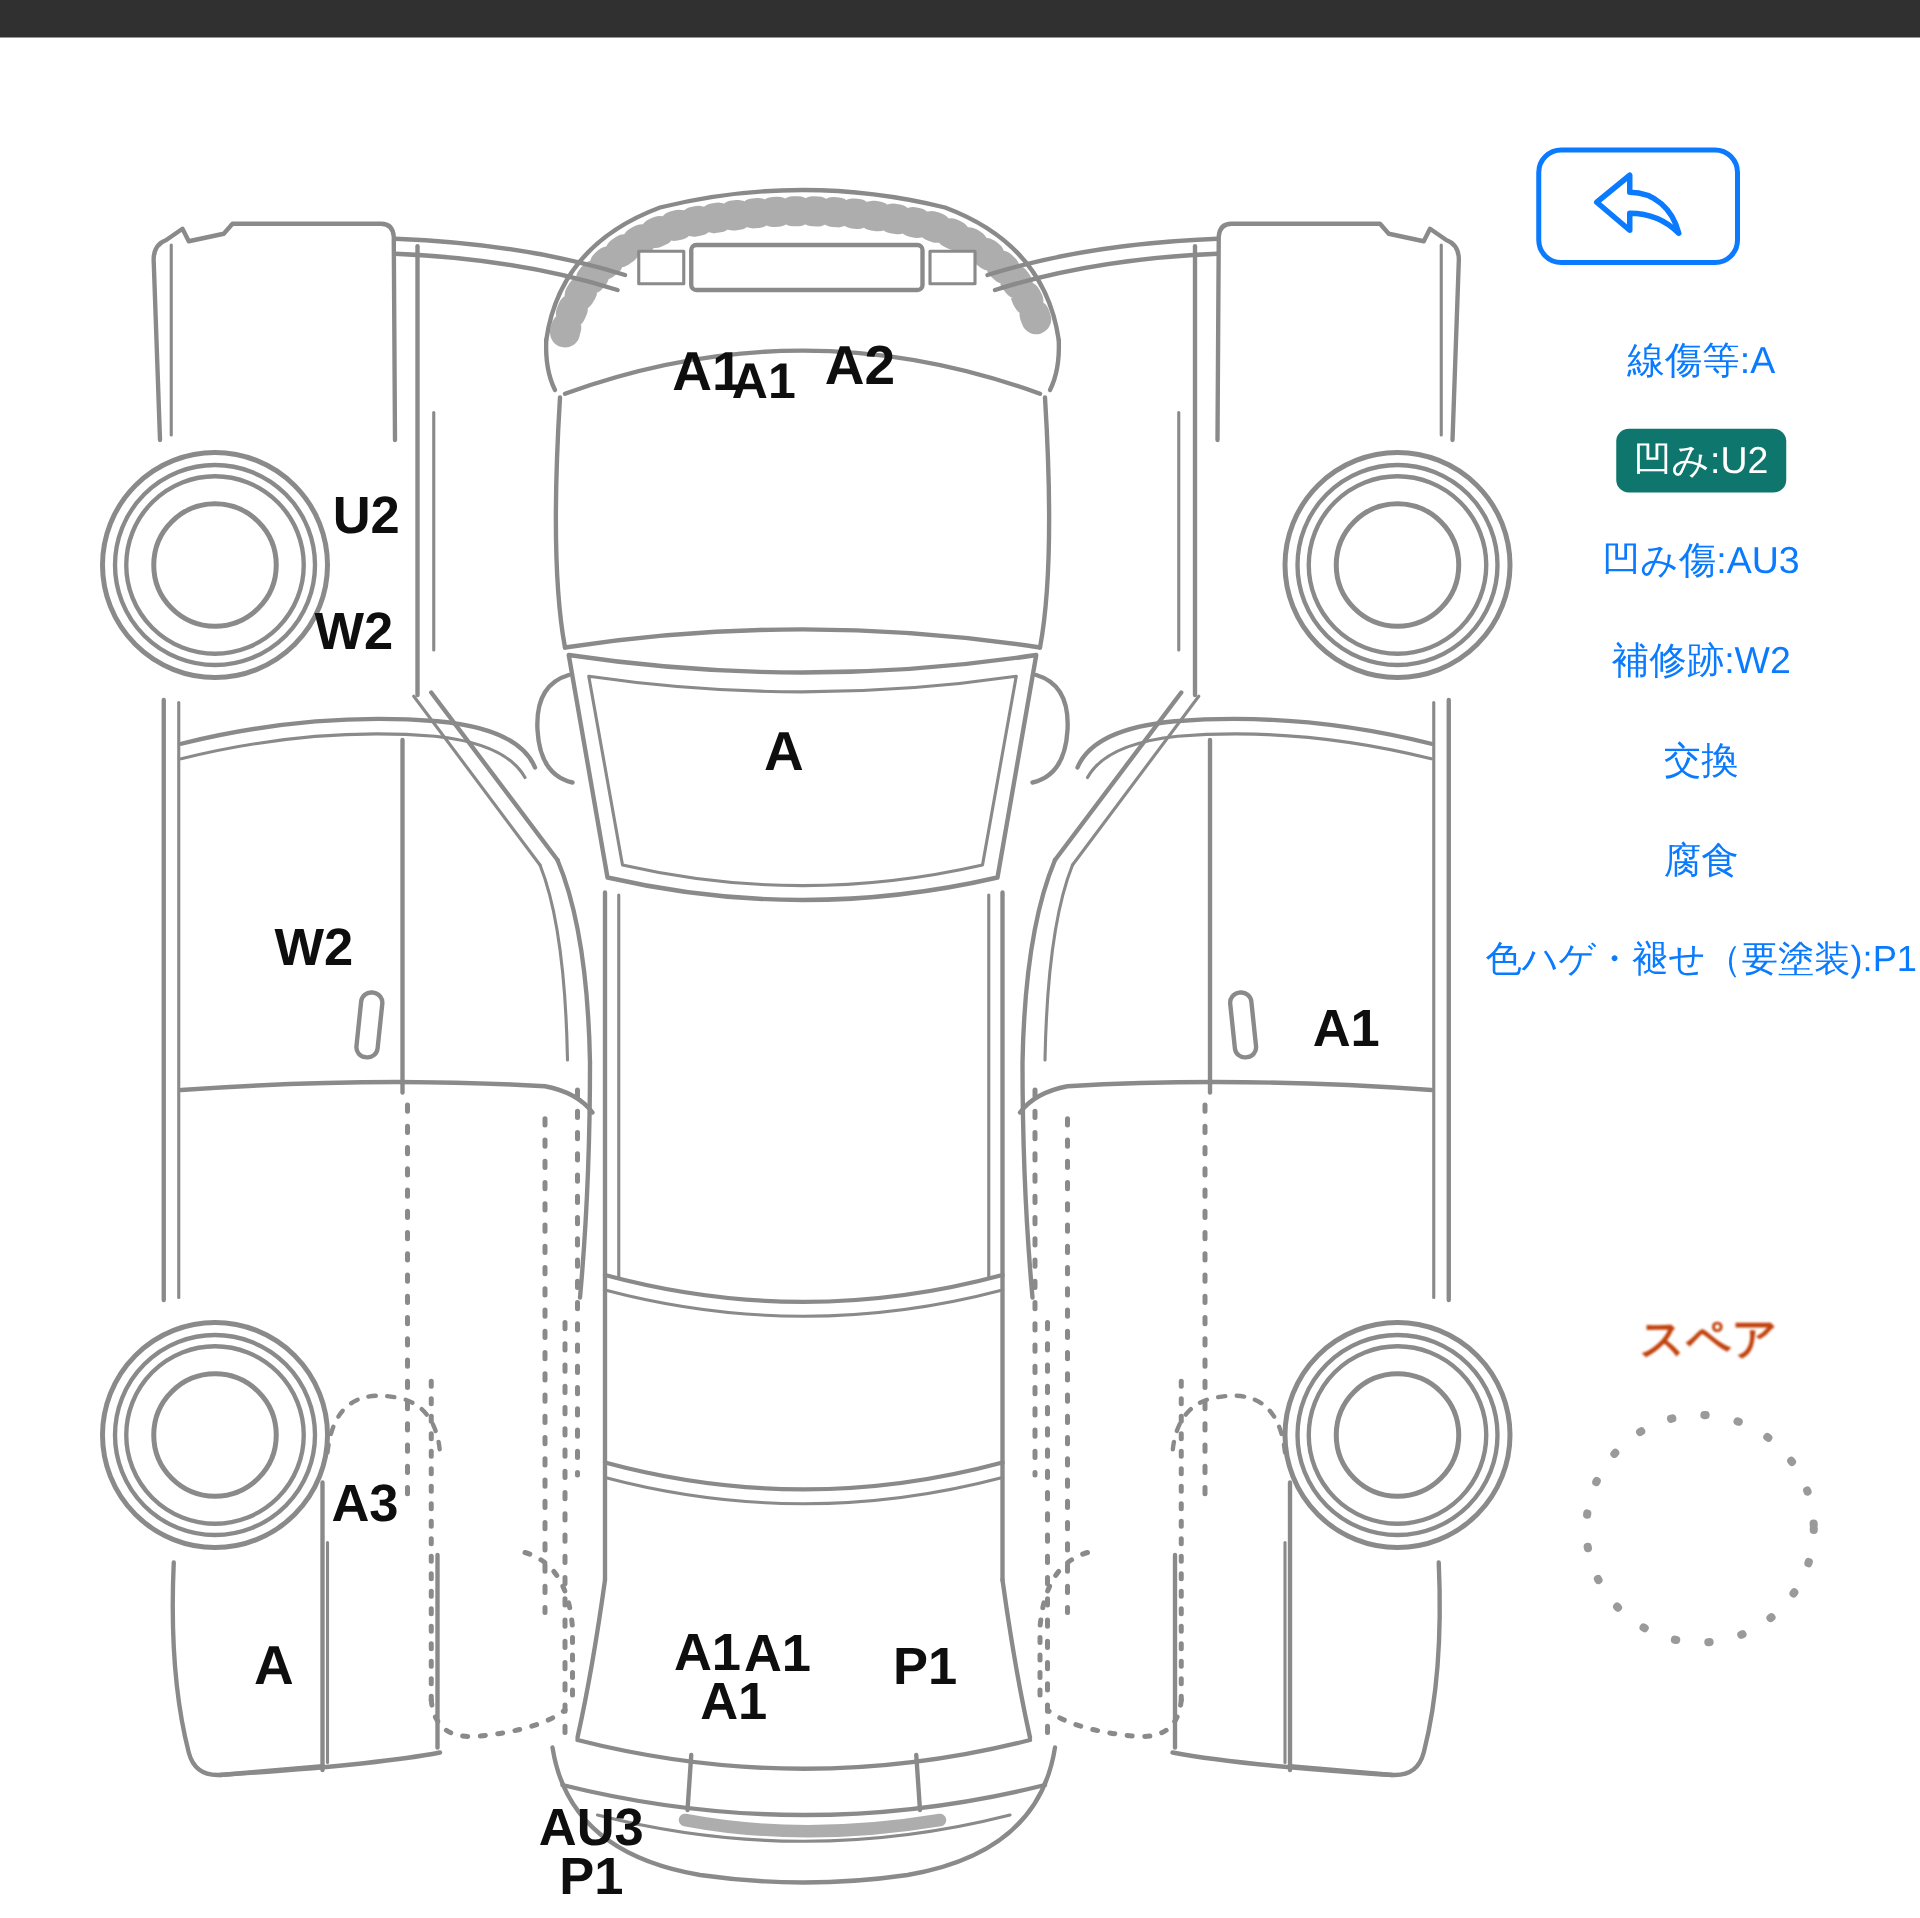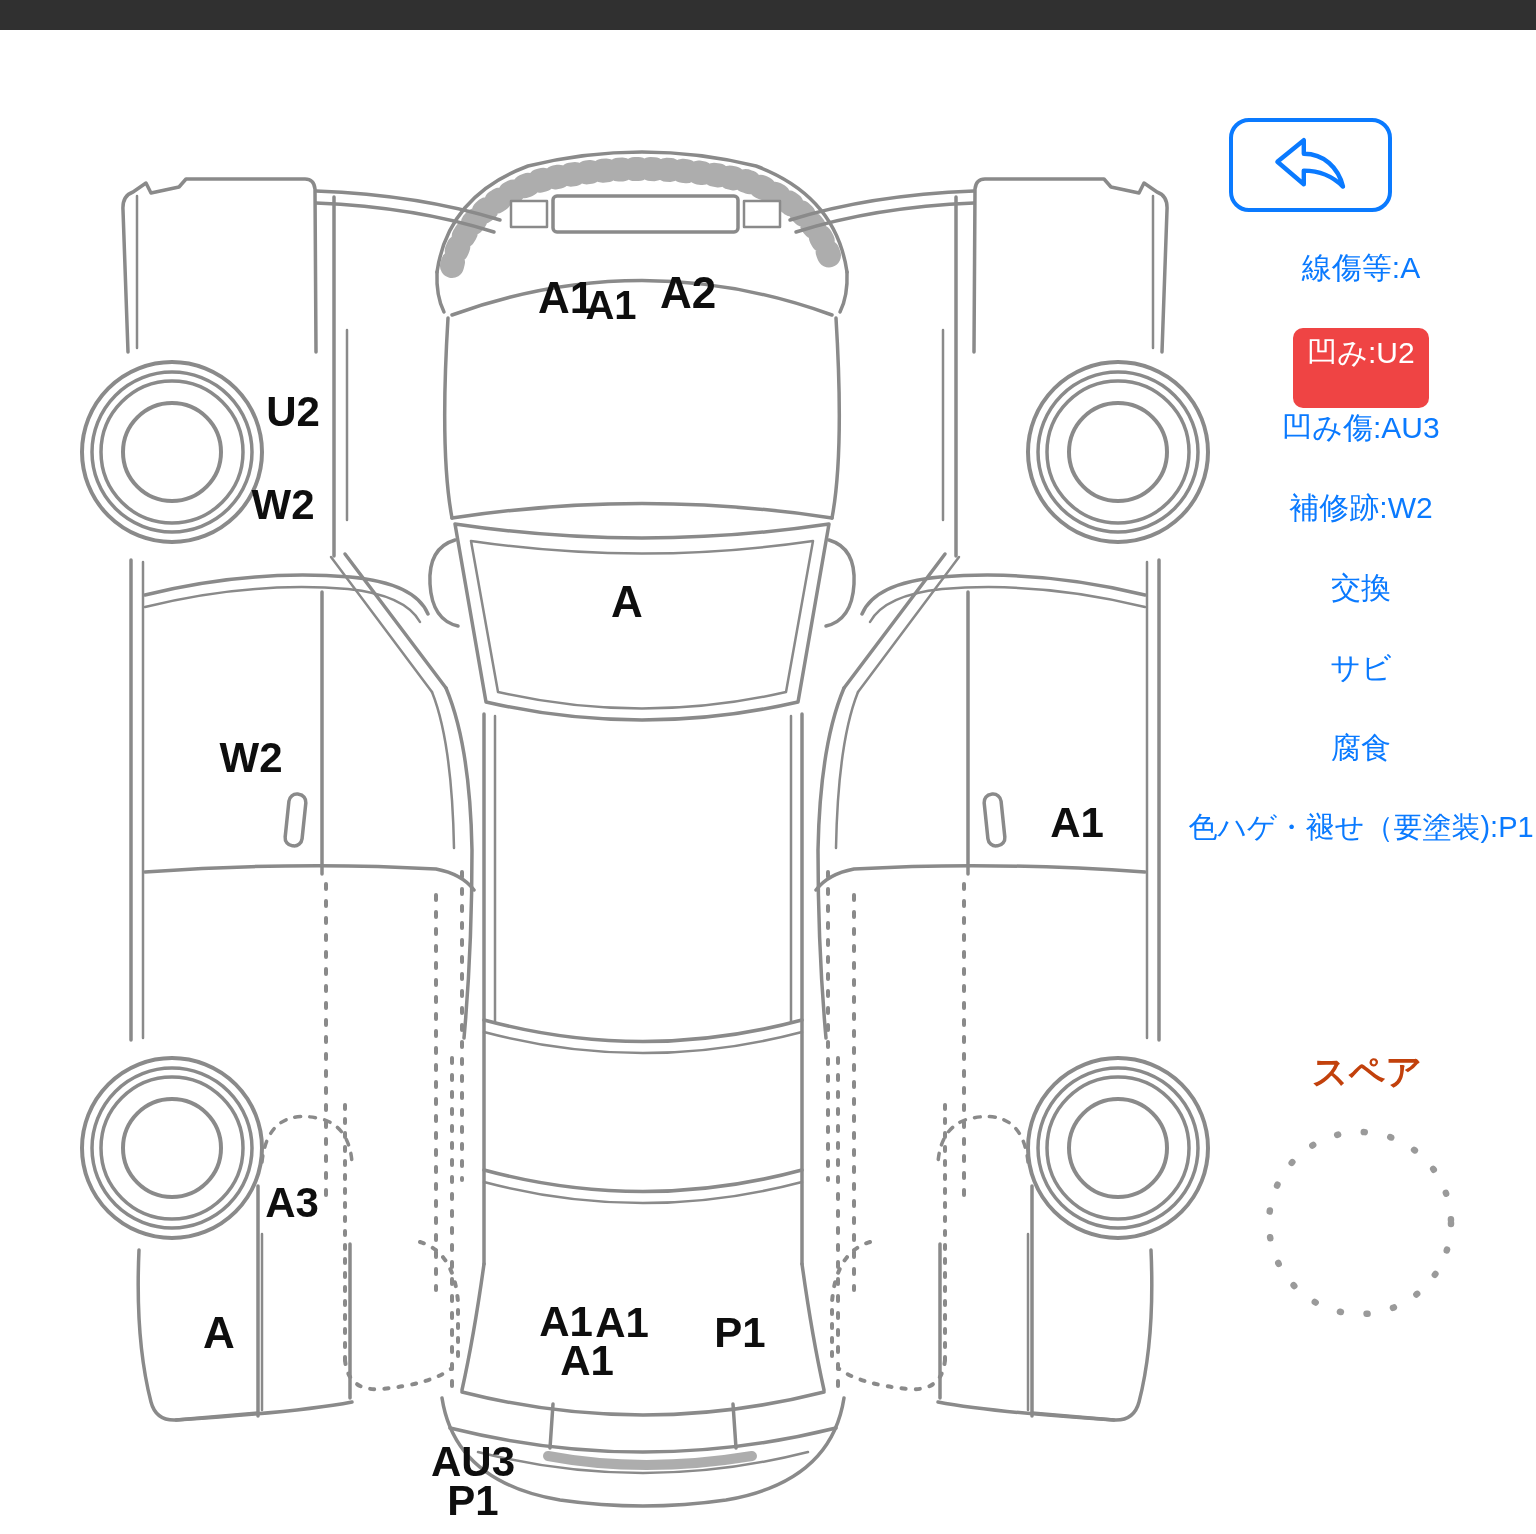--- a/index.html
+++ b/index.html
@@ -7,24 +7,24 @@
        font-family:"Liberation Sans",sans-serif;}
   .statusbar{position:absolute;left:0;top:0;width:1536px;height:30px;background:#303030;}
   .canvas{position:absolute;left:0;top:0;width:1536px;height:1077px;}
   svg.art{position:absolute;left:0;top:0;filter:blur(.45px);}
   .dlabel{position:absolute;transform:translate(-50%,-50%);font-weight:700;
           color:#0e0e0e;font-size:42px;white-space:nowrap;line-height:1;}
   .fs44{font-size:44px;} .fs40{font-size:40px;}
   .spare{position:absolute;left:1367px;top:1072px;transform:translate(-50%,-50%);
          font-size:36px;font-weight:700;color:#c2410c;filter:blur(.7px);white-space:nowrap;}
   .legend{position:absolute;left:1186px;top:248px;width:350px;display:flex;flex-direction:column;}
-  .lrow{height:80px;display:flex;justify-content:center;
+  .lrow{height:80px;display:flex;align-items:center;justify-content:center;
         color:#0a7aff;font-size:30px;white-space:nowrap;cursor:pointer;}
   .lrow.small{font-size:29px;}
-  .pill{background:#ef4444;color:#fff;border-radius:10px;padding:5px 14px;}
+  .pill{background:#0f766e;color:#fff;border-radius:10px;padding:5px 14px;}
   .backbtn{position:absolute;left:1229px;top:118px;width:163px;height:94px;box-sizing:border-box;
            border:4.5px solid #0a7aff;border-radius:20px;background:#fff;
            display:flex;align-items:center;justify-content:center;cursor:pointer;}
 </style>
 </head>
 <body>
 
 <div class="canvas">
 
   <svg class="art" width="1536" height="1534" viewBox="0 0 1536 1534">
@@ -171,23 +171,20 @@
     <div class="lrow">
       <span>凹み傷:AU3</span>
     </div>
     <div class="lrow">
       <span>補修跡:W2</span>
     </div>
     <div class="lrow">
       <span>交換</span>
     </div>
     <div class="lrow">
-      <span>サビ</span>
-    </div>
-    <div class="lrow">
       <span>腐食</span>
     </div>
     <div class="lrow small">
       <span>色ハゲ・褪せ（要塗装):P1</span>
     </div>
   </div>
 
 </div>
 
 <div class="statusbar"></div>

